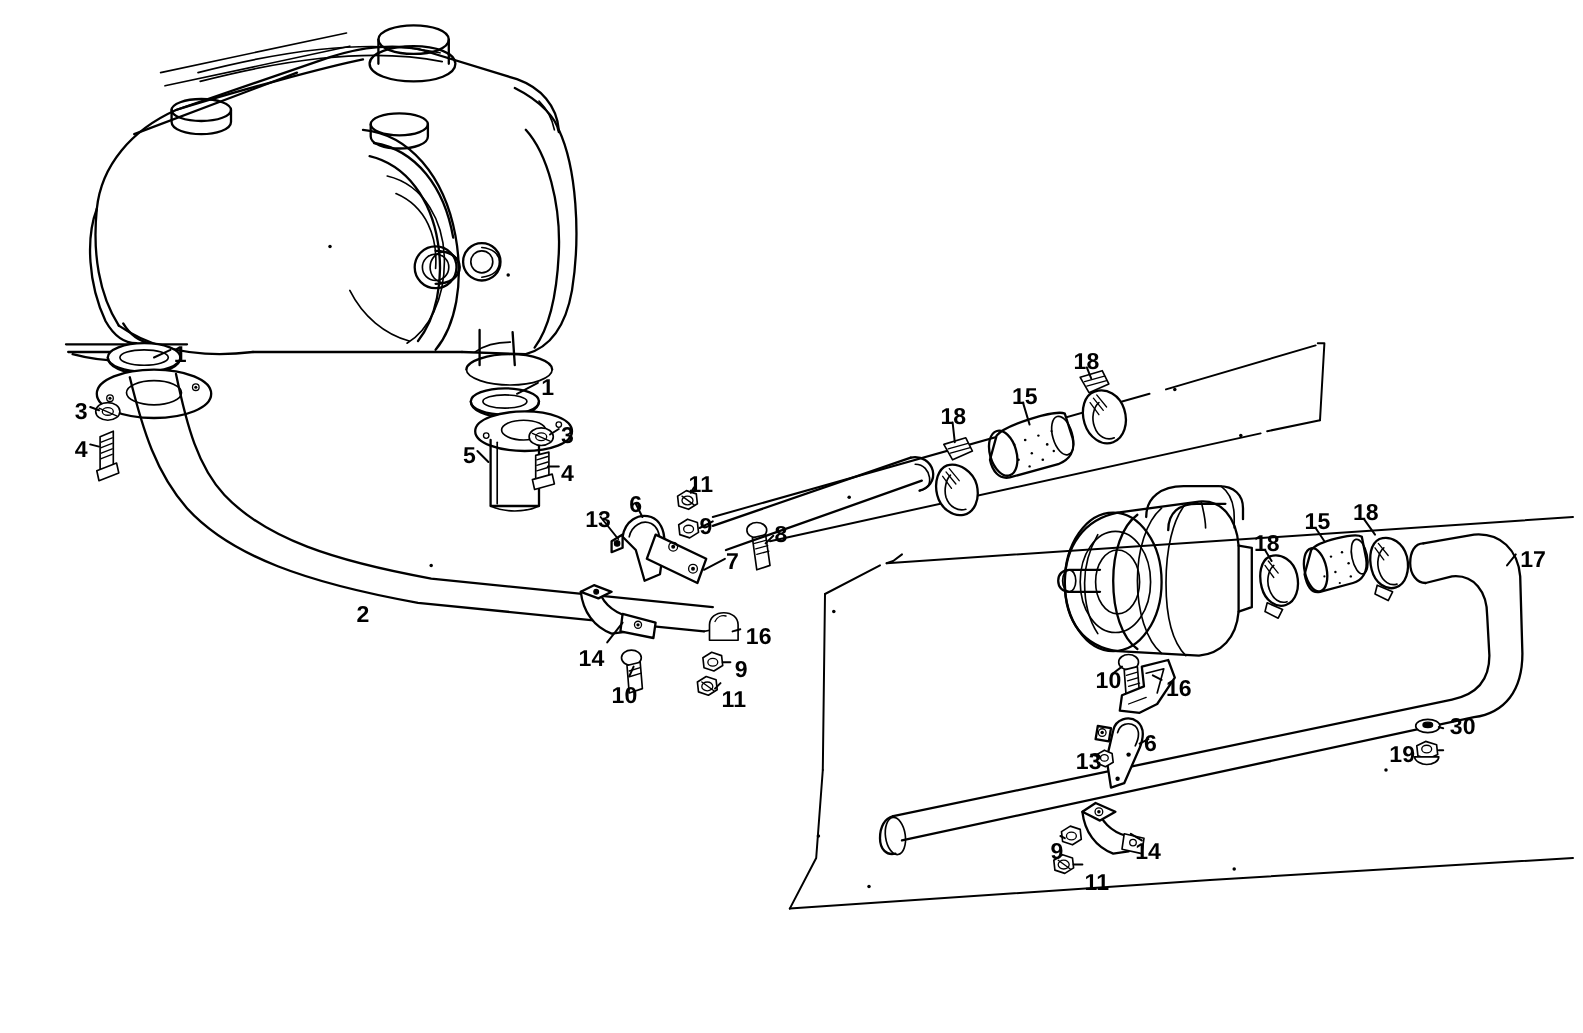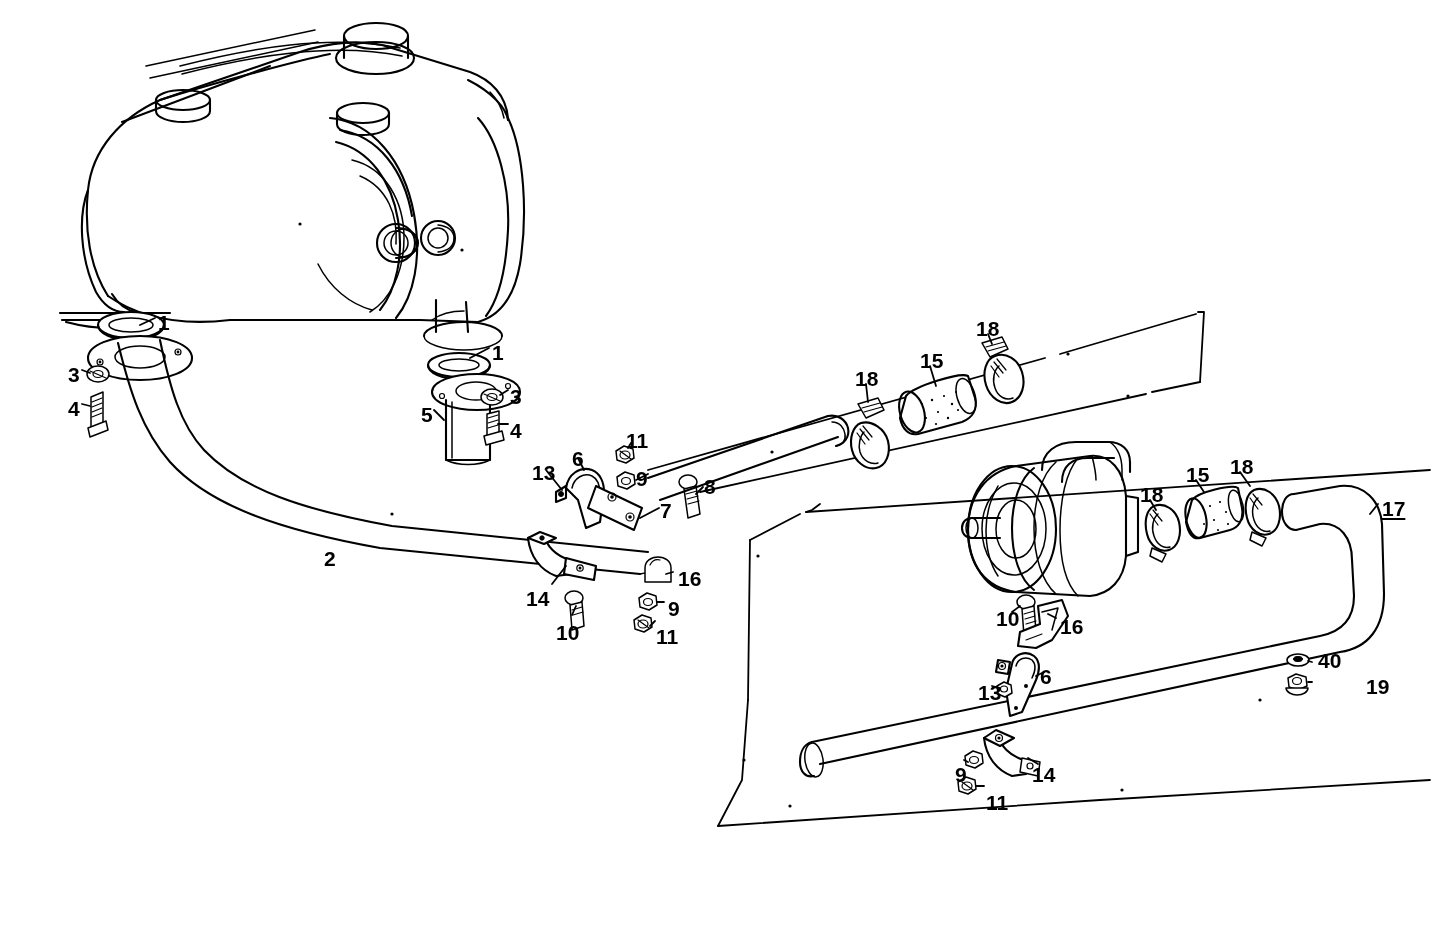--- a/index.html
+++ b/index.html
@@ -471,25 +471,25 @@
       <div class="callout-label" style="left: 556px; top: 622px;">10</div>
       <div class="callout-label" style="left: 678px; top: 568px;">16</div>
       <div class="callout-label" style="left: 668px; top: 598px;">9</div>
       <div class="callout-label" style="left: 656px; top: 626px;">11</div>
       <div class="callout-label" style="left: 855px; top: 368px;">18</div>
       <div class="callout-label" style="left: 920px; top: 350px;">15</div>
       <div class="callout-label" style="left: 976px; top: 318px;">18</div>
       <div class="callout-label" style="left: 1140px; top: 484px;">18</div>
       <div class="callout-label" style="left: 1186px; top: 464px;">15</div>
       <div class="callout-label" style="left: 1230px; top: 456px;">18</div>
-      <div class="callout-label" style="left: 1382px; top: 498px; text-decoration: underline;">17</div>
+      <div class="callout-label" style="left: 1382px; top: 498px;">17</div>
       <div class="callout-label" style="left: 996px; top: 608px;">10</div>
       <div class="callout-label" style="left: 1060px; top: 616px;">16</div>
       <div class="callout-label" style="left: 978px; top: 682px;">13</div>
       <div class="callout-label" style="left: 1040px; top: 666px;">6</div>
       <div class="callout-label" style="left: 955px; top: 764px;">9</div>
       <div class="callout-label" style="left: 1032px; top: 764px;">14</div>
       <div class="callout-label" style="left: 986px; top: 792px;">11</div>
-      <div class="callout-label" style="left: 1318px; top: 650px;">40</div>
-      <div class="callout-label" style="left: 1366px; top: 676px; text-align: center;">19</div>
+      <div class="callout-label" style="left: 1318px; top: 650px;">30</div>
+      <div class="callout-label" style="left: 1263px; top: 676px; text-align: center;">19</div>
     </div>
 
 </div>
 
 </body></html>

